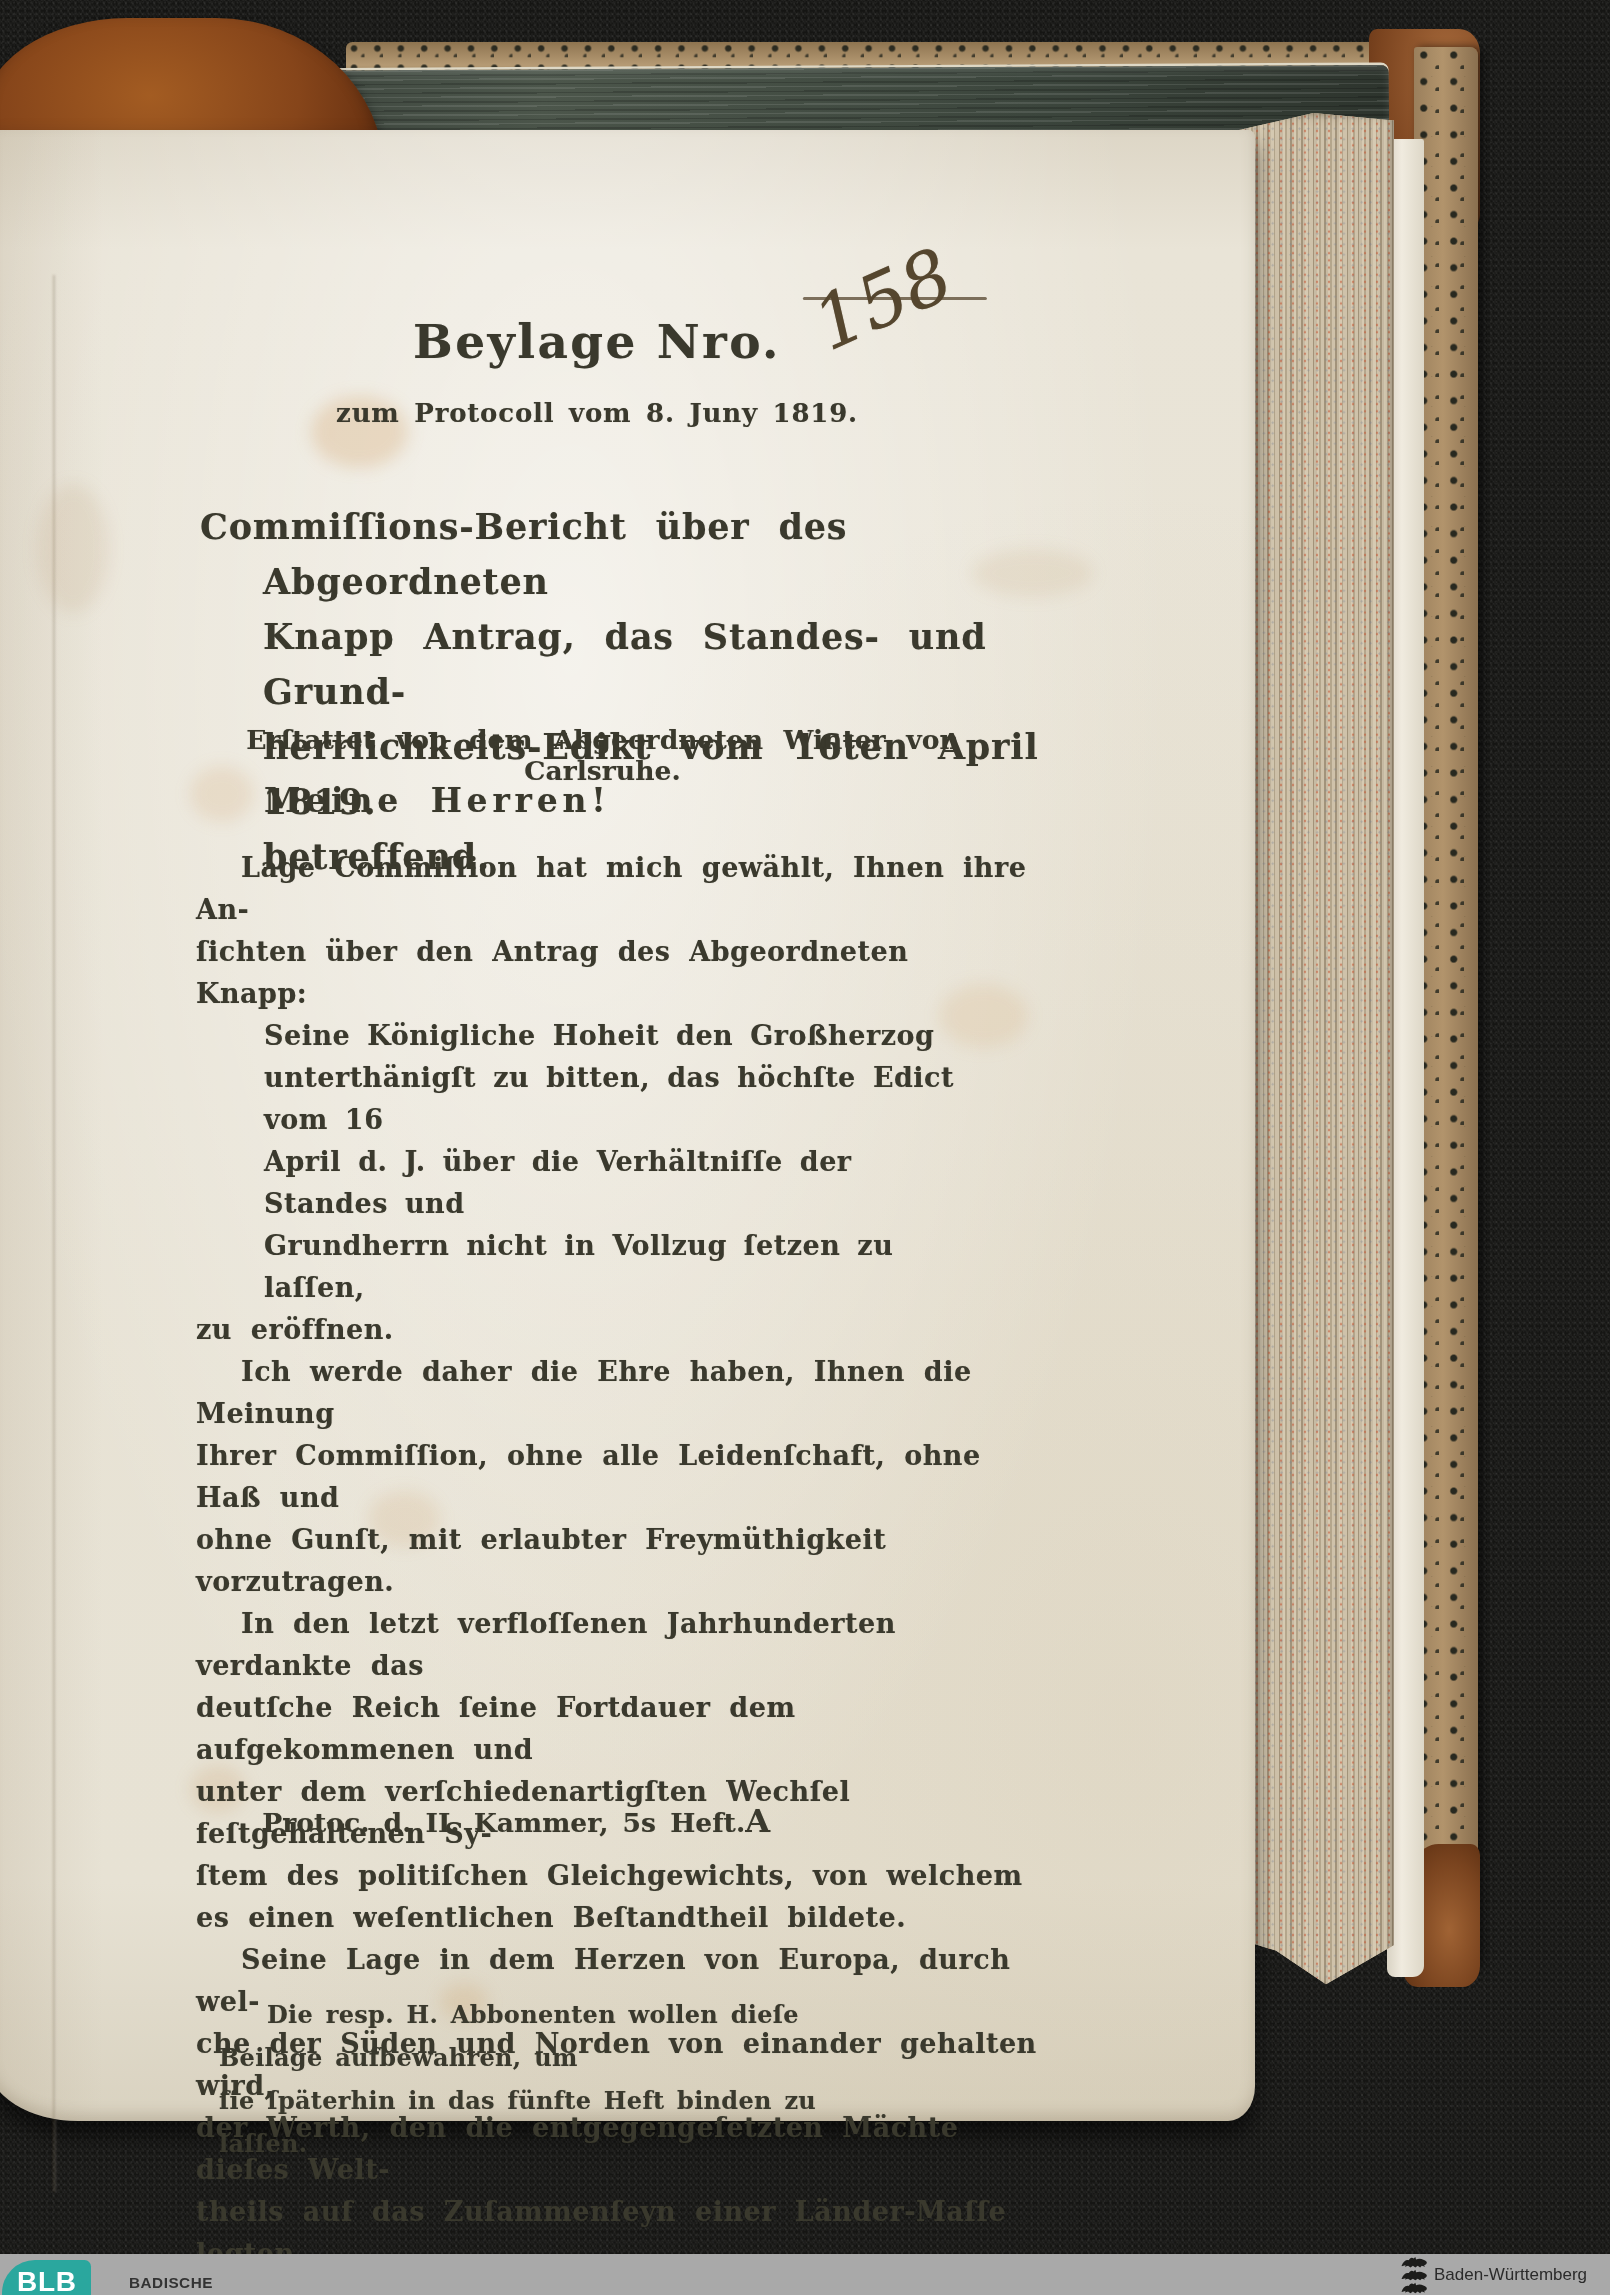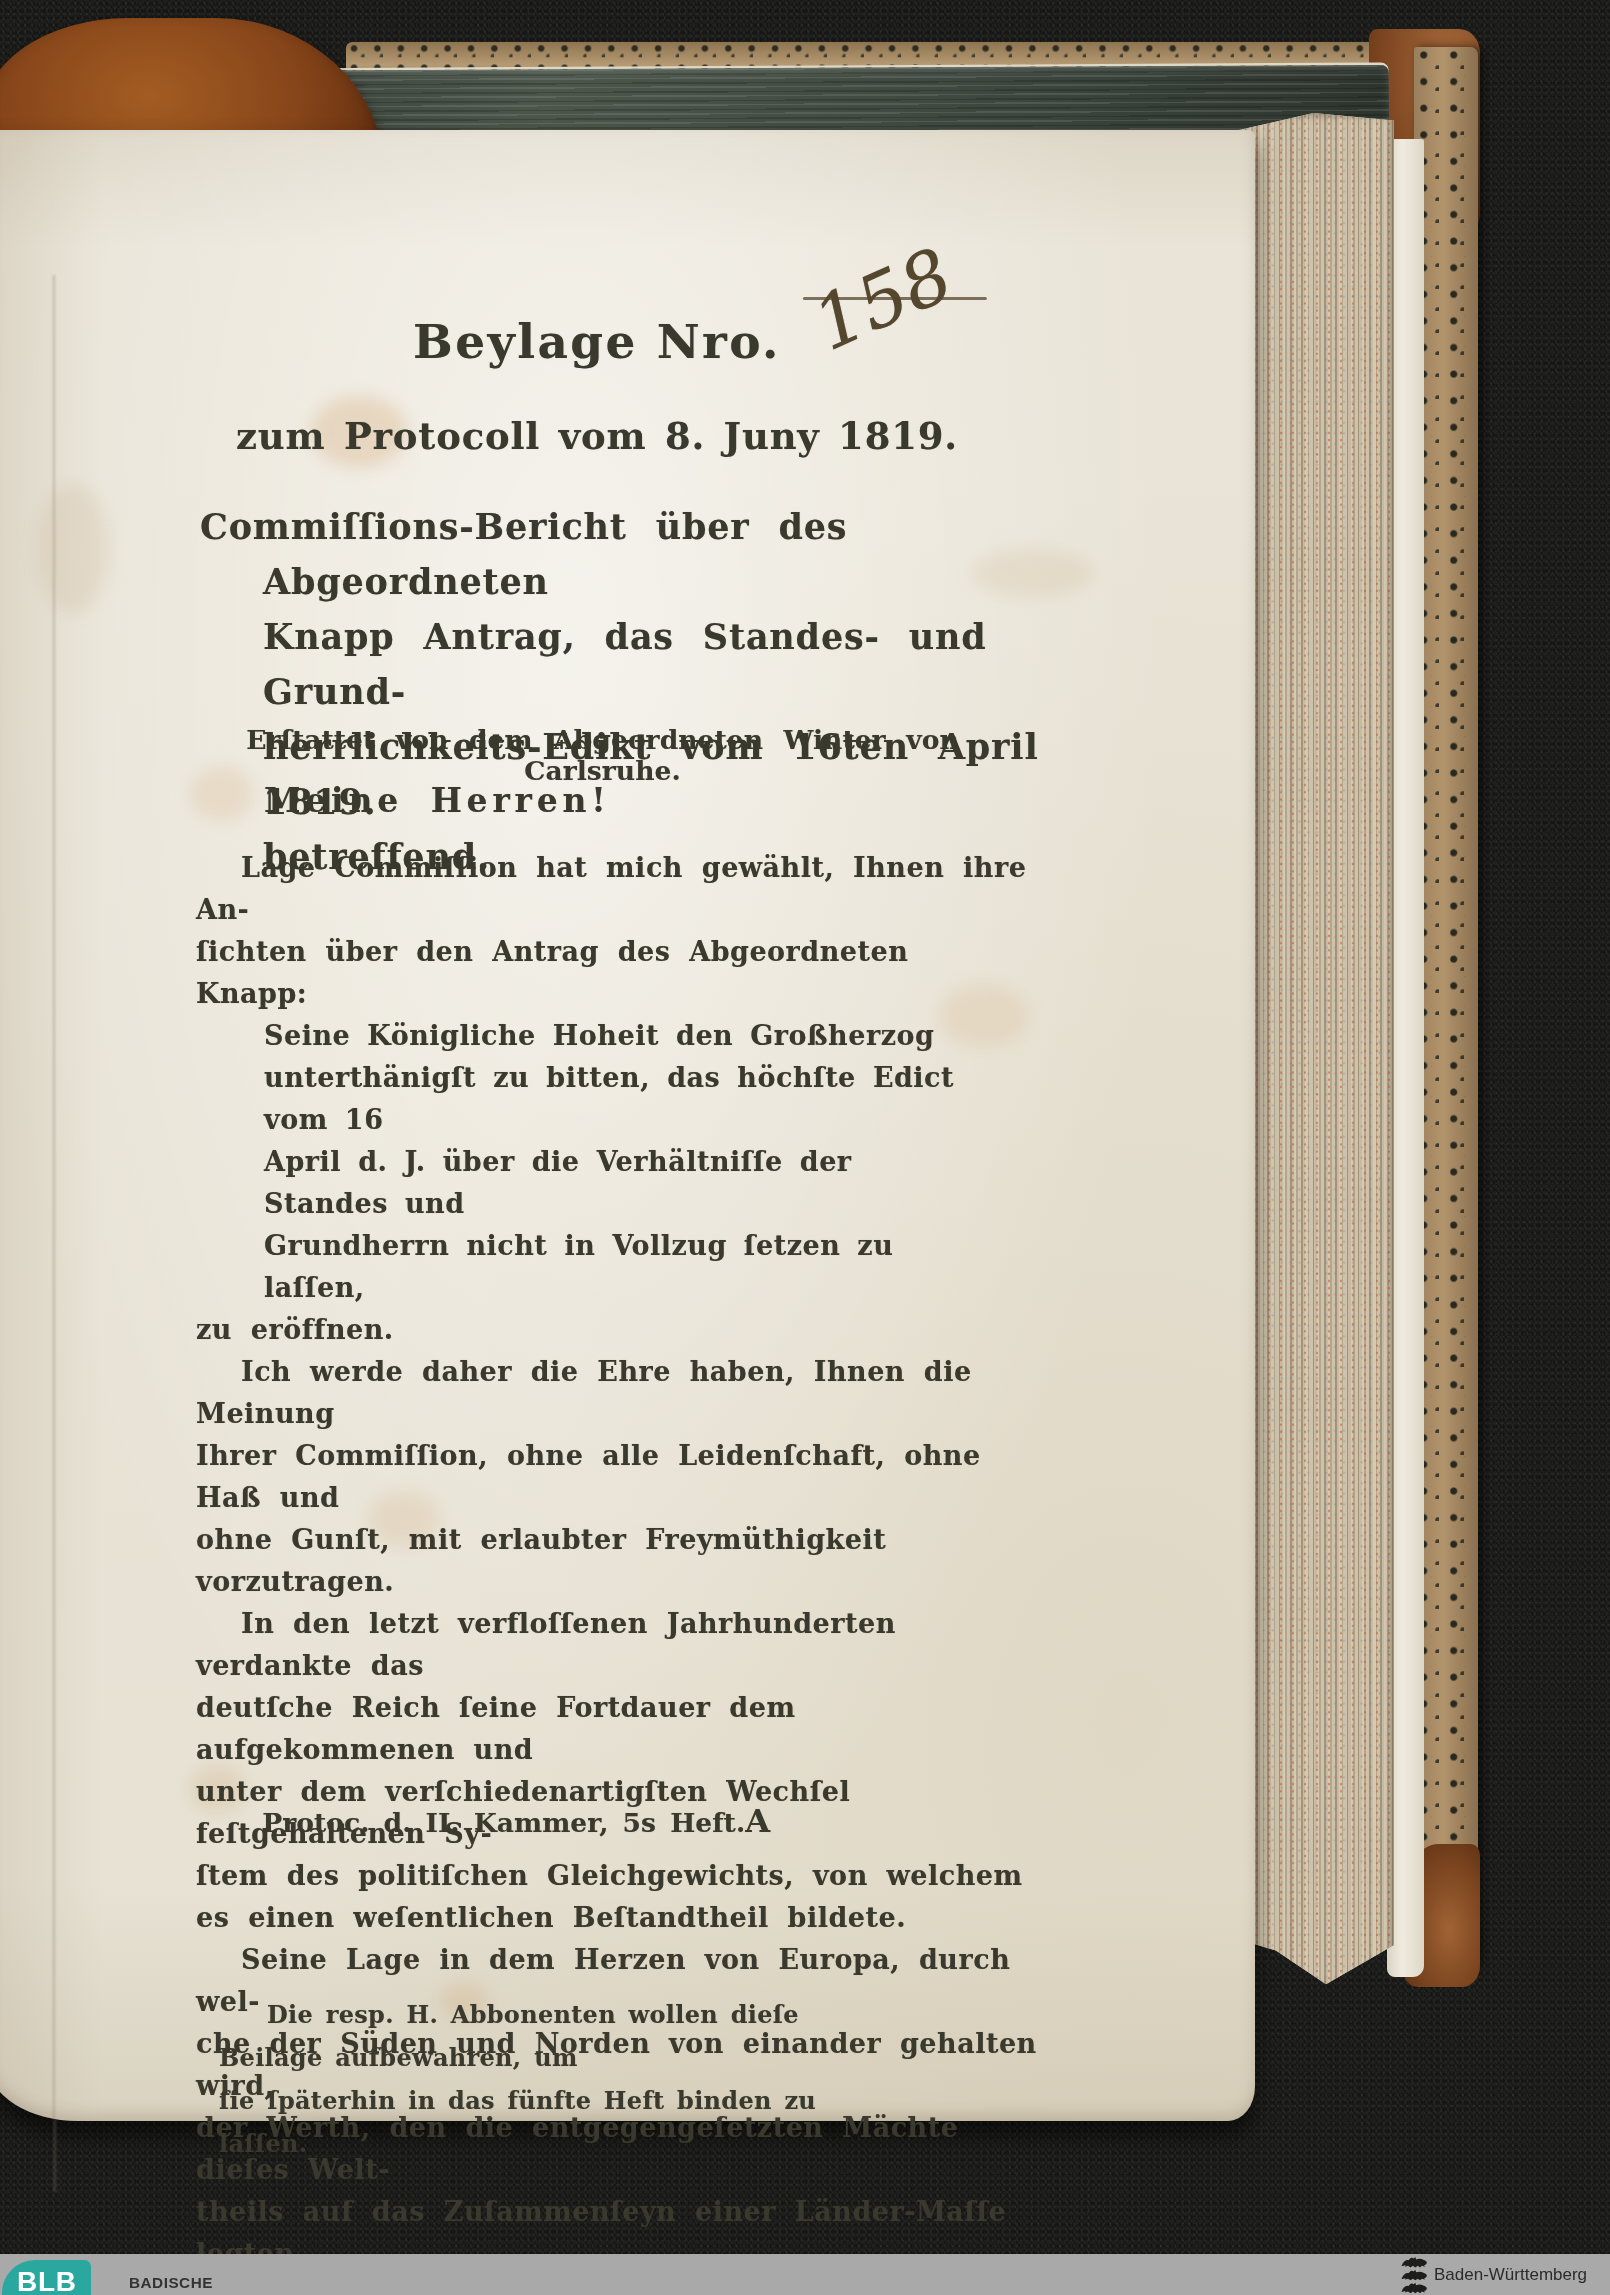--- a/index.html
+++ b/index.html
@@ -89,21 +89,21 @@
 
   
   .ink{color:#3a392d;font-weight:700;text-shadow:0 0 0.8px rgba(58,57,45,.35);}
   .center{text-align:center;}
   .pre{white-space:pre-line;}
   .h1{left:186px;top:314px;width:822px;font-size:47px;letter-spacing:2.4px;}
   .handnum{left:812px;top:256px;font-size:74px;color:#55462e;font-style:italic;font-weight:400;
     transform:rotate(-24deg);text-shadow:0 0 0.8px rgba(85,70,46,.5);}
   .handnum::after{content:"";position:absolute;left:-9.7px;top:54%;width:130%;height:3.2px;
     background:rgba(85,70,46,.75);transform:rotate(24deg);border-radius:2.4px;}
-  .h2{left:186px;top:398px;width:822px;font-size:37px;letter-spacing:0.8px;word-spacing:4.8px;margin-top:16px;}
+  .h2{left:186px;top:398px;width:822px;font-size:26px;letter-spacing:0.8px;word-spacing:4.8px;}
   .title{left:200px;top:499px;width:846px;font-size:35px;line-height:55px;
     letter-spacing:0.8px;word-spacing:16px;padding-left:63px;text-indent:-63px;}
   .reporter{left:196px;top:724px;width:813px;font-size:26.6px;word-spacing:11.3px;text-align:center;}
   .salut{left:264px;top:781px;font-size:33px;letter-spacing:4.8px;word-spacing:11.3px;}
   .body{left:196px;top:847px;width:842px;font-size:27px;line-height:42px;
     letter-spacing:0.5px;word-spacing:8.9px;}
   .para{text-indent:45px;}
   .quote{margin-left:68px;width:725px;word-spacing:7.2px;}
   .flush{text-indent:0;}
   .sigrow{left:201px;top:1807px;width:569px;font-size:26.6px;display:flex;

